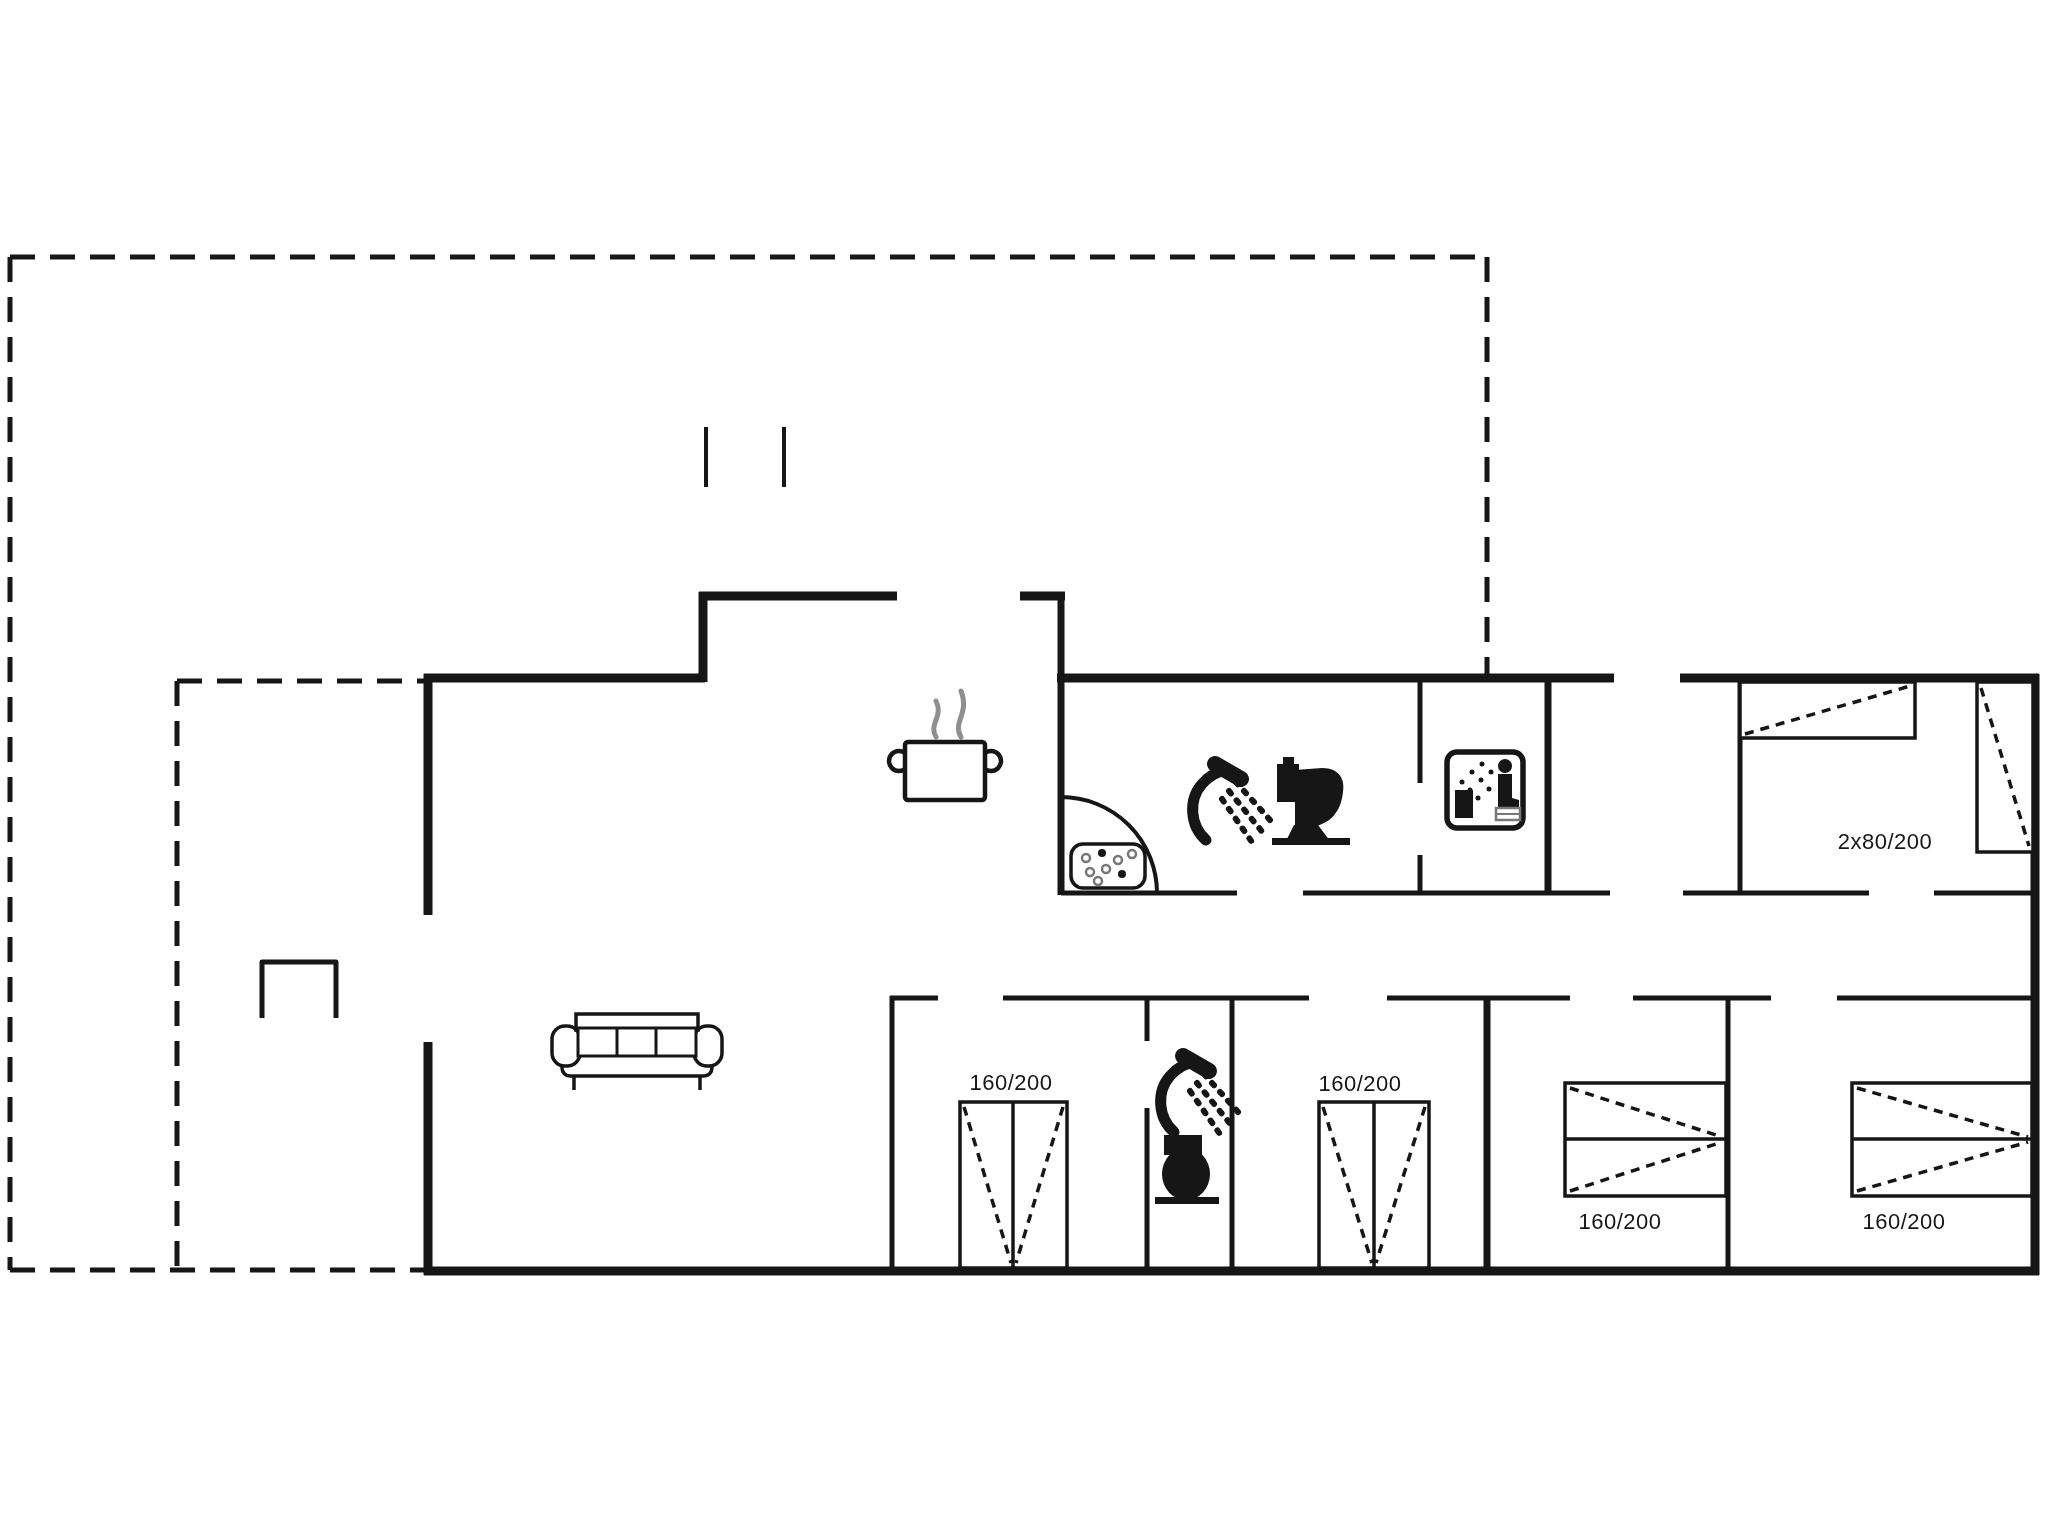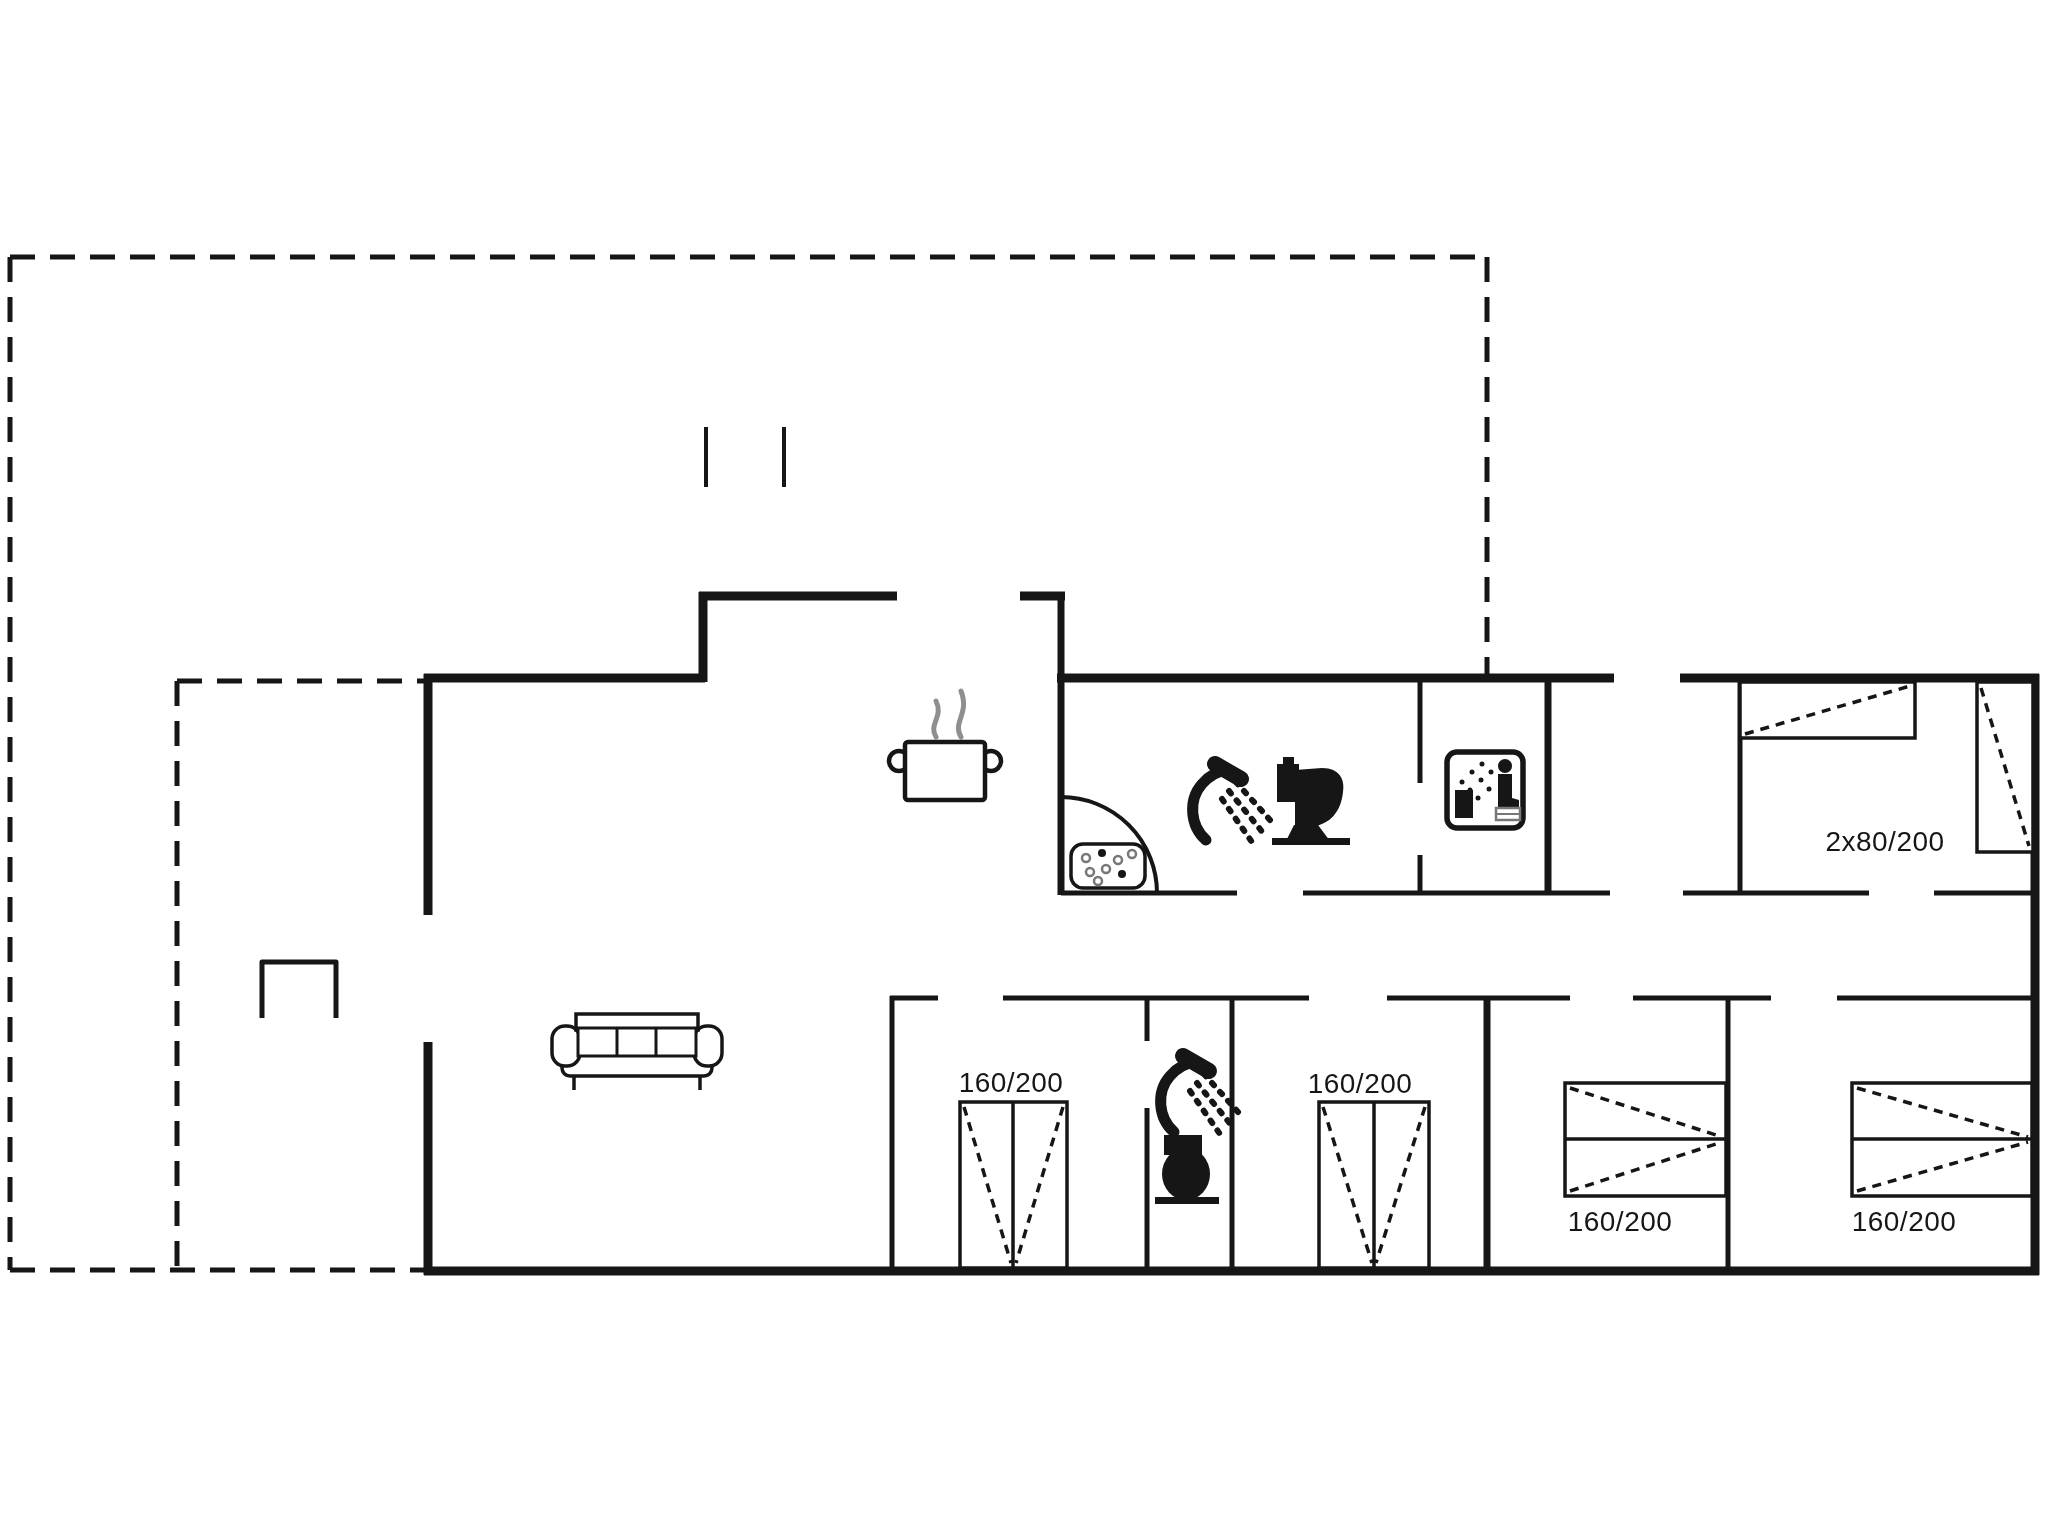--- a/index.html
+++ b/index.html
@@ -25,21 +25,21 @@
   .bed{stroke:var(--line);stroke-width:3.5;fill:#ffffff;}
   .bedline{stroke:var(--line);stroke-width:3.5;fill:none;}
   .beddiag{stroke:var(--line);stroke-width:3.5;fill:none;stroke-dasharray:9 7;}
   .icon-fill{fill:var(--line);stroke:none;}
   .steam{stroke:var(--steam);stroke-width:5;fill:none;stroke-linecap:round;}
   .softline{stroke:var(--soft);stroke-width:2.5;fill:none;}
   .spray{stroke:var(--line);stroke-width:6;fill:none;stroke-dasharray:3 9;stroke-linecap:round;}
   .bed-label{
     position:absolute;
     transform:translate(-50%,-50%);
-    font-size:28px;
+    font-size:22px;
     letter-spacing:.5px;
     color:var(--line);
     white-space:nowrap;
   }
 </style>
 </head>
 <body>
 
 <div class="stage">
   <svg width="2048" height="1536" viewBox="0 0 2048 1536">

